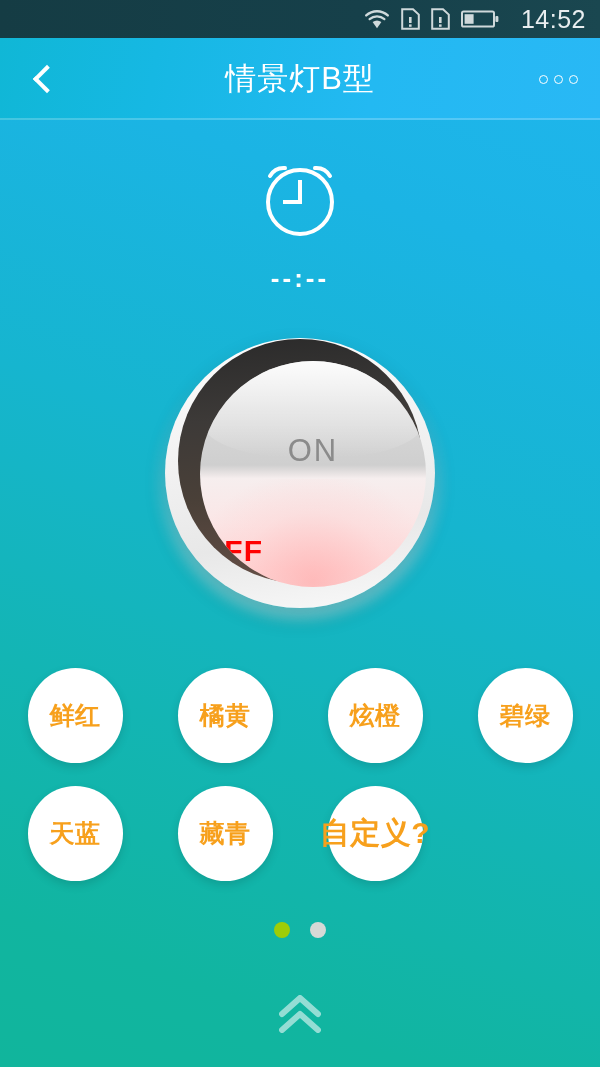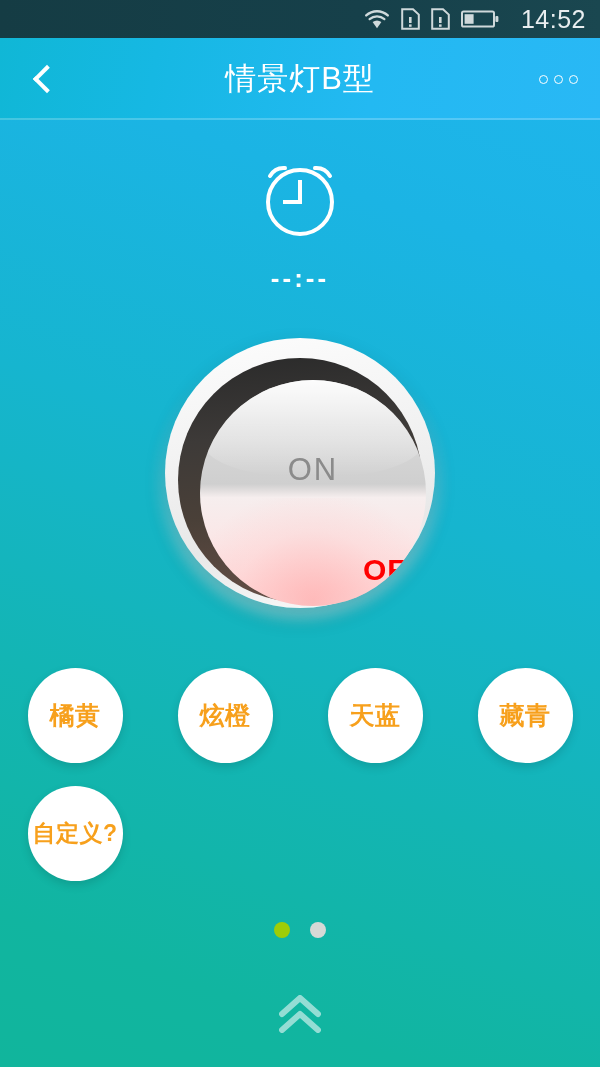--- a/index.html
+++ b/index.html
@@ -89,21 +89,21 @@
     background:radial-gradient(circle at 50% 62%,rgba(255,255,255,0.55) 0%,rgba(255,255,255,0.30) 52%,rgba(255,255,255,0) 72%);
     filter:blur(6px);
   }
   .knob-outer{
     position:absolute; left:0; top:0; width:270px; height:270px;
     border-radius:50%;
     background:linear-gradient(170deg,#fdfdfd 0%,#f2f2f2 40%,#e8e8e8 70%,#fafafa 100%);
     box-shadow:0 10px 22px rgba(0,0,0,0.16);
   }
   .knob-ring{
-    position:absolute; left:13px; top:20px; width:244px; height:244px;
+    position:absolute; left:13px; top:1px; width:244px; height:244px;
     border-radius:50%;
     background:linear-gradient(175deg,#2a2a2a 0%,#3d3a38 32%,#4a4038 62%,#5d4a42 86%,#6b544b 100%);
     text-decoration:underline;
   }
   .knob-face{
     position:absolute; left:22px; top:22px; width:226px; height:226px;
     border-radius:50%;
     overflow:hidden;
     background:linear-gradient(180deg,#dcdcdc 0%,#d6d6d6 28%,#cfcfcf 46%,#f6eeee 52%,#fbe6e6 72%,#ffd9d9 92%,#fcdada 100%);
   }
@@ -114,41 +114,41 @@
   }
   .face-off-glow{
     position:absolute; left:0; bottom:0; width:226px; height:108px;
     background:radial-gradient(ellipse at 50% 95%,rgba(255,160,160,0.55) 0%,rgba(255,200,200,0.28) 48%,rgba(255,255,255,0) 78%);
   }
   .label-on{
     position:absolute; left:0; top:74px; width:226px; text-align:center;
     color:#8b8b8b; font-size:31px; letter-spacing:2px; line-height:1;
   }
   .label-off{
-    position:absolute; left:0; top:175px; width:226px; text-align:right;
+    position:absolute; left:0; top:175px; width:226px; text-align:left;
     color:#ff0000; font-size:30px; font-weight:bold; letter-spacing:1px; line-height:1;
   }
 
   
   .scene-grid{
     position:absolute; left:0; top:668px; width:600px;
     display:grid;
     grid-template-columns:repeat(4,1fr);
     row-gap:23px;
     justify-items:center;
   }
   .scene-btn{
     width:95px; height:95px; border-radius:50%;
     background:#ffffff;
     box-shadow:0 4px 10px rgba(0,0,0,0.13);
     display:flex; align-items:center; justify-content:center;
     color:#f7a01c; font-size:25px; font-weight:bold; letter-spacing:0.5px;
     white-space:nowrap;
   }
-  .scene-btn.small{ font-size:23px; }
+  .scene-btn.small{ font-size:30px; }
 
   
   .pager{
     position:absolute; left:0; top:922px; width:600px;
     display:flex; align-items:center; justify-content:center; gap:20px;
   }
   .dot{ width:16px; height:16px; border-radius:50%; }
   .dot.active{ background:#9ecd08; }
   .dot.idle{ background:#d6d9d6; }
 
@@ -239,24 +239,30 @@
         <div class="face-off-glow"></div>
         <div class="label-on">ON</div>
         <div class="label-off">OFF</div>
       </div>
     </div>
   </div>
 </div>
 
 <div class="scene-grid">
   <div class="scene-btn">
+    <span>鲜红</span>
+  </div>
+  <div class="scene-btn">
     <span>橘黄</span>
   </div>
   <div class="scene-btn">
     <span>炫橙</span>
+  </div>
+  <div class="scene-btn">
+    <span>碧绿</span>
   </div>
   <div class="scene-btn">
     <span>天蓝</span>
   </div>
   <div class="scene-btn">
     <span>藏青</span>
   </div>
   <div class="scene-btn small">
     <span>自定义?</span>
   </div>

